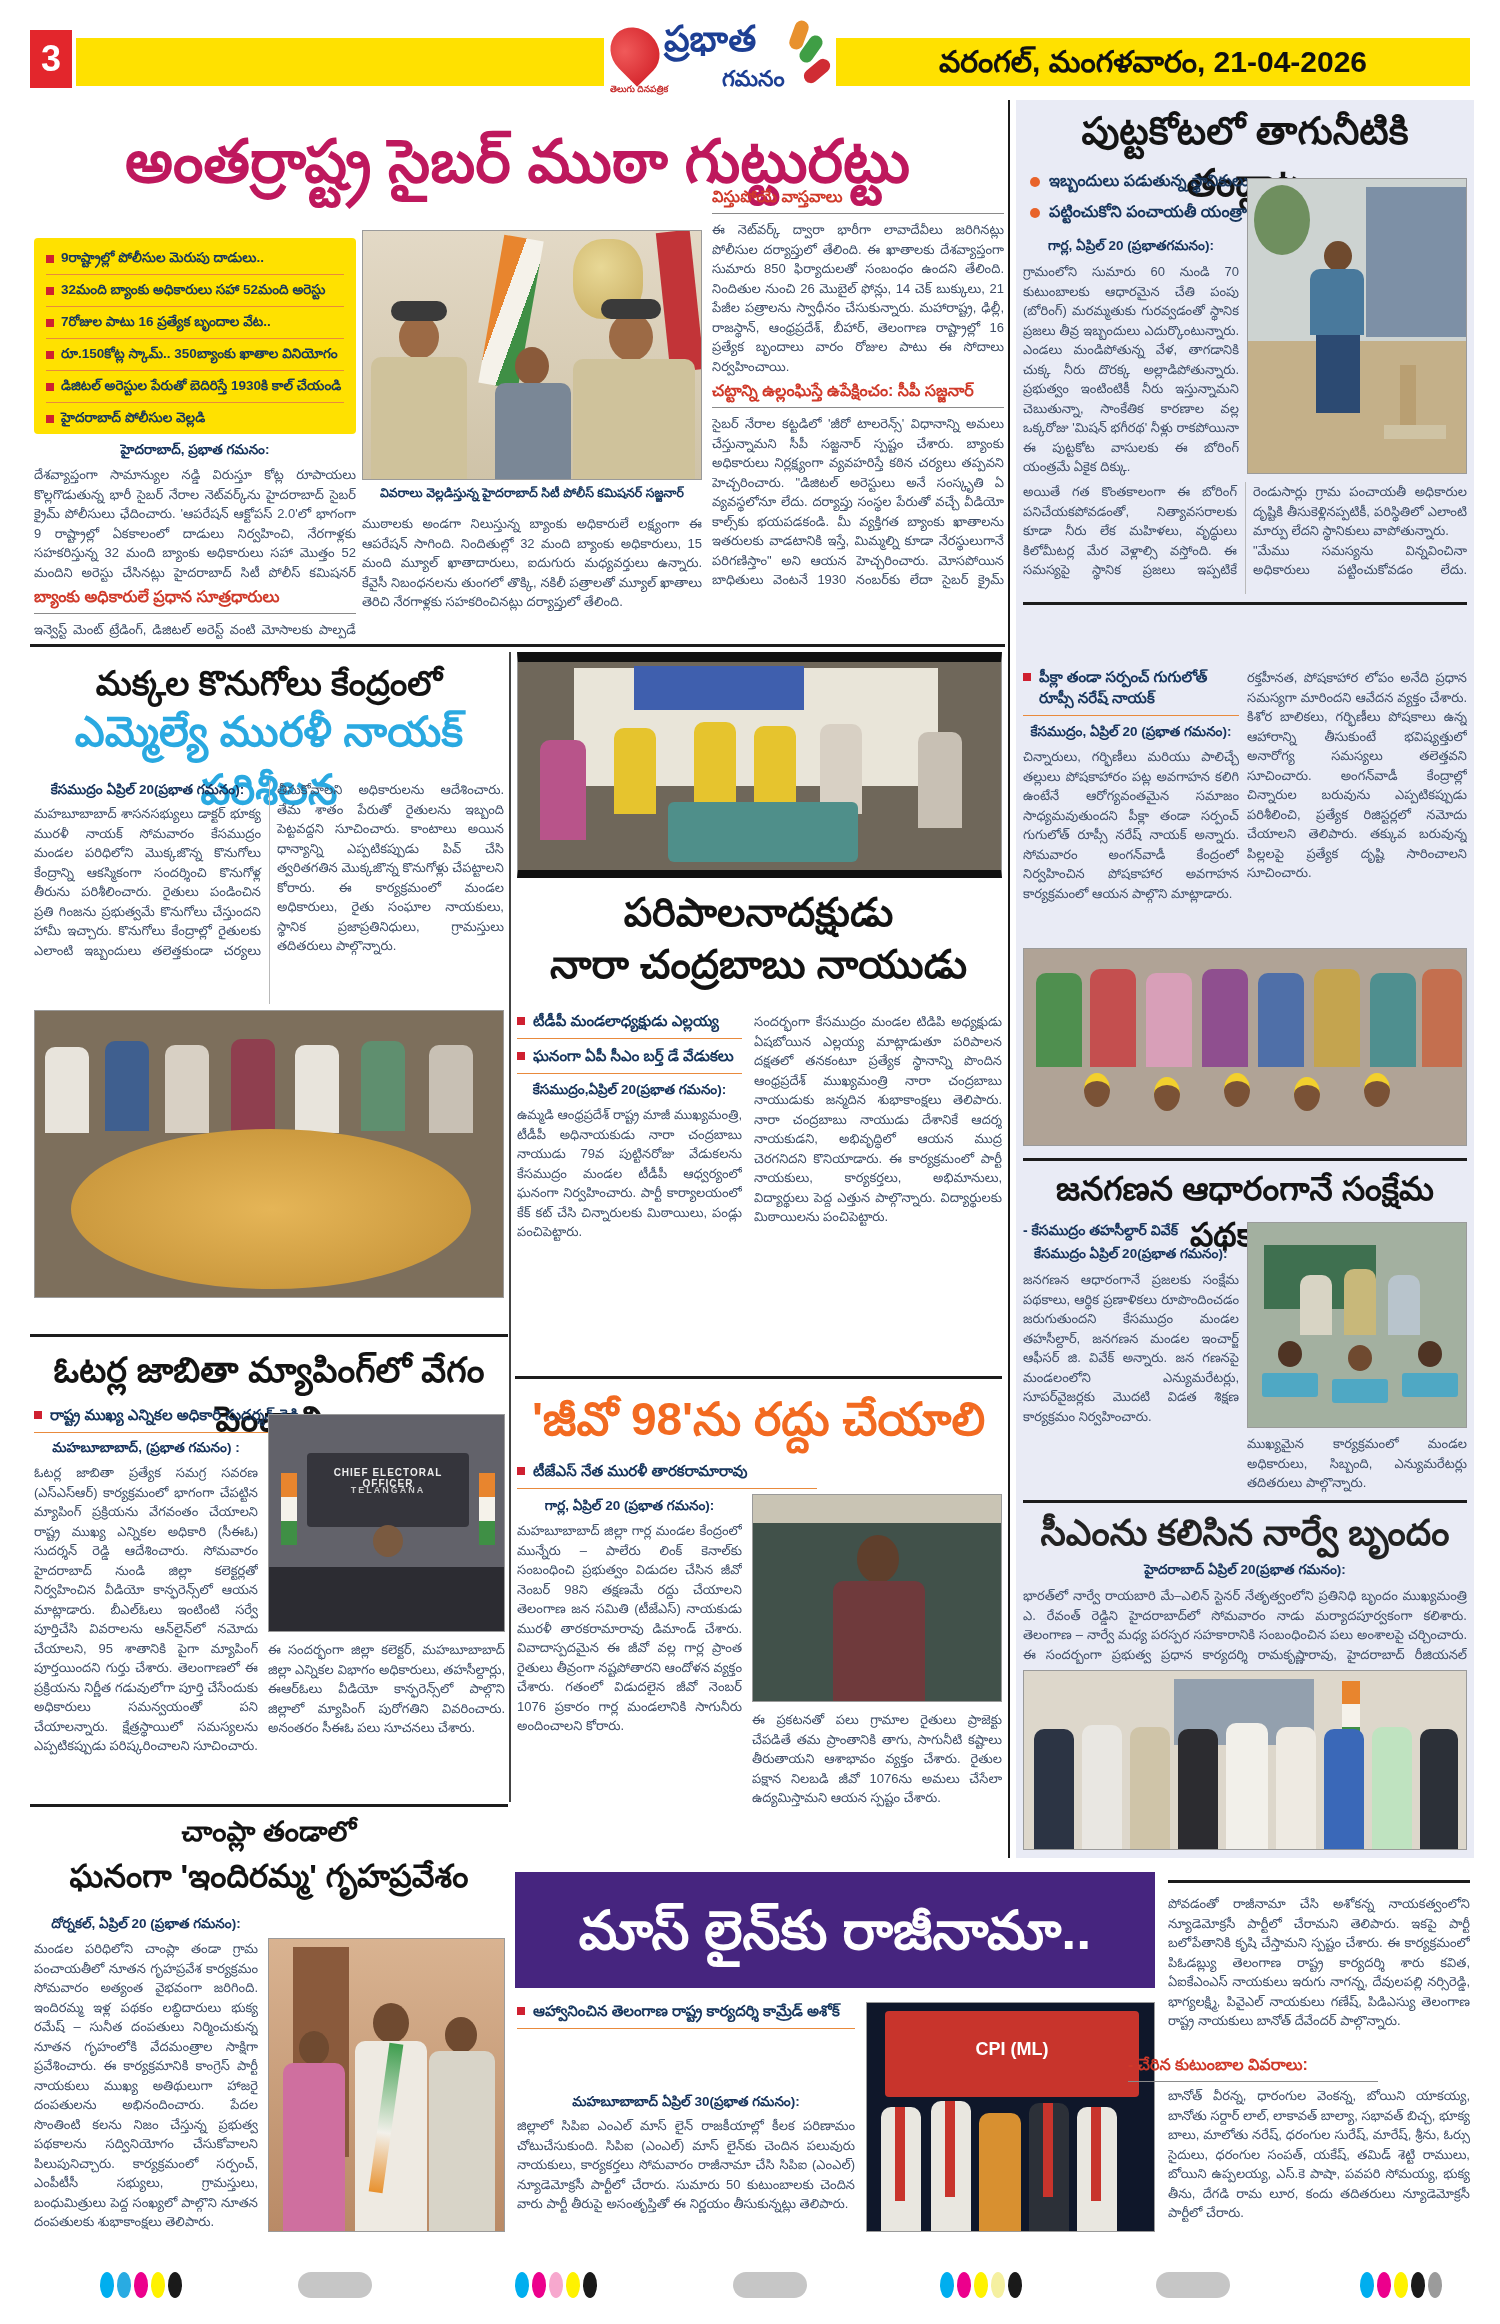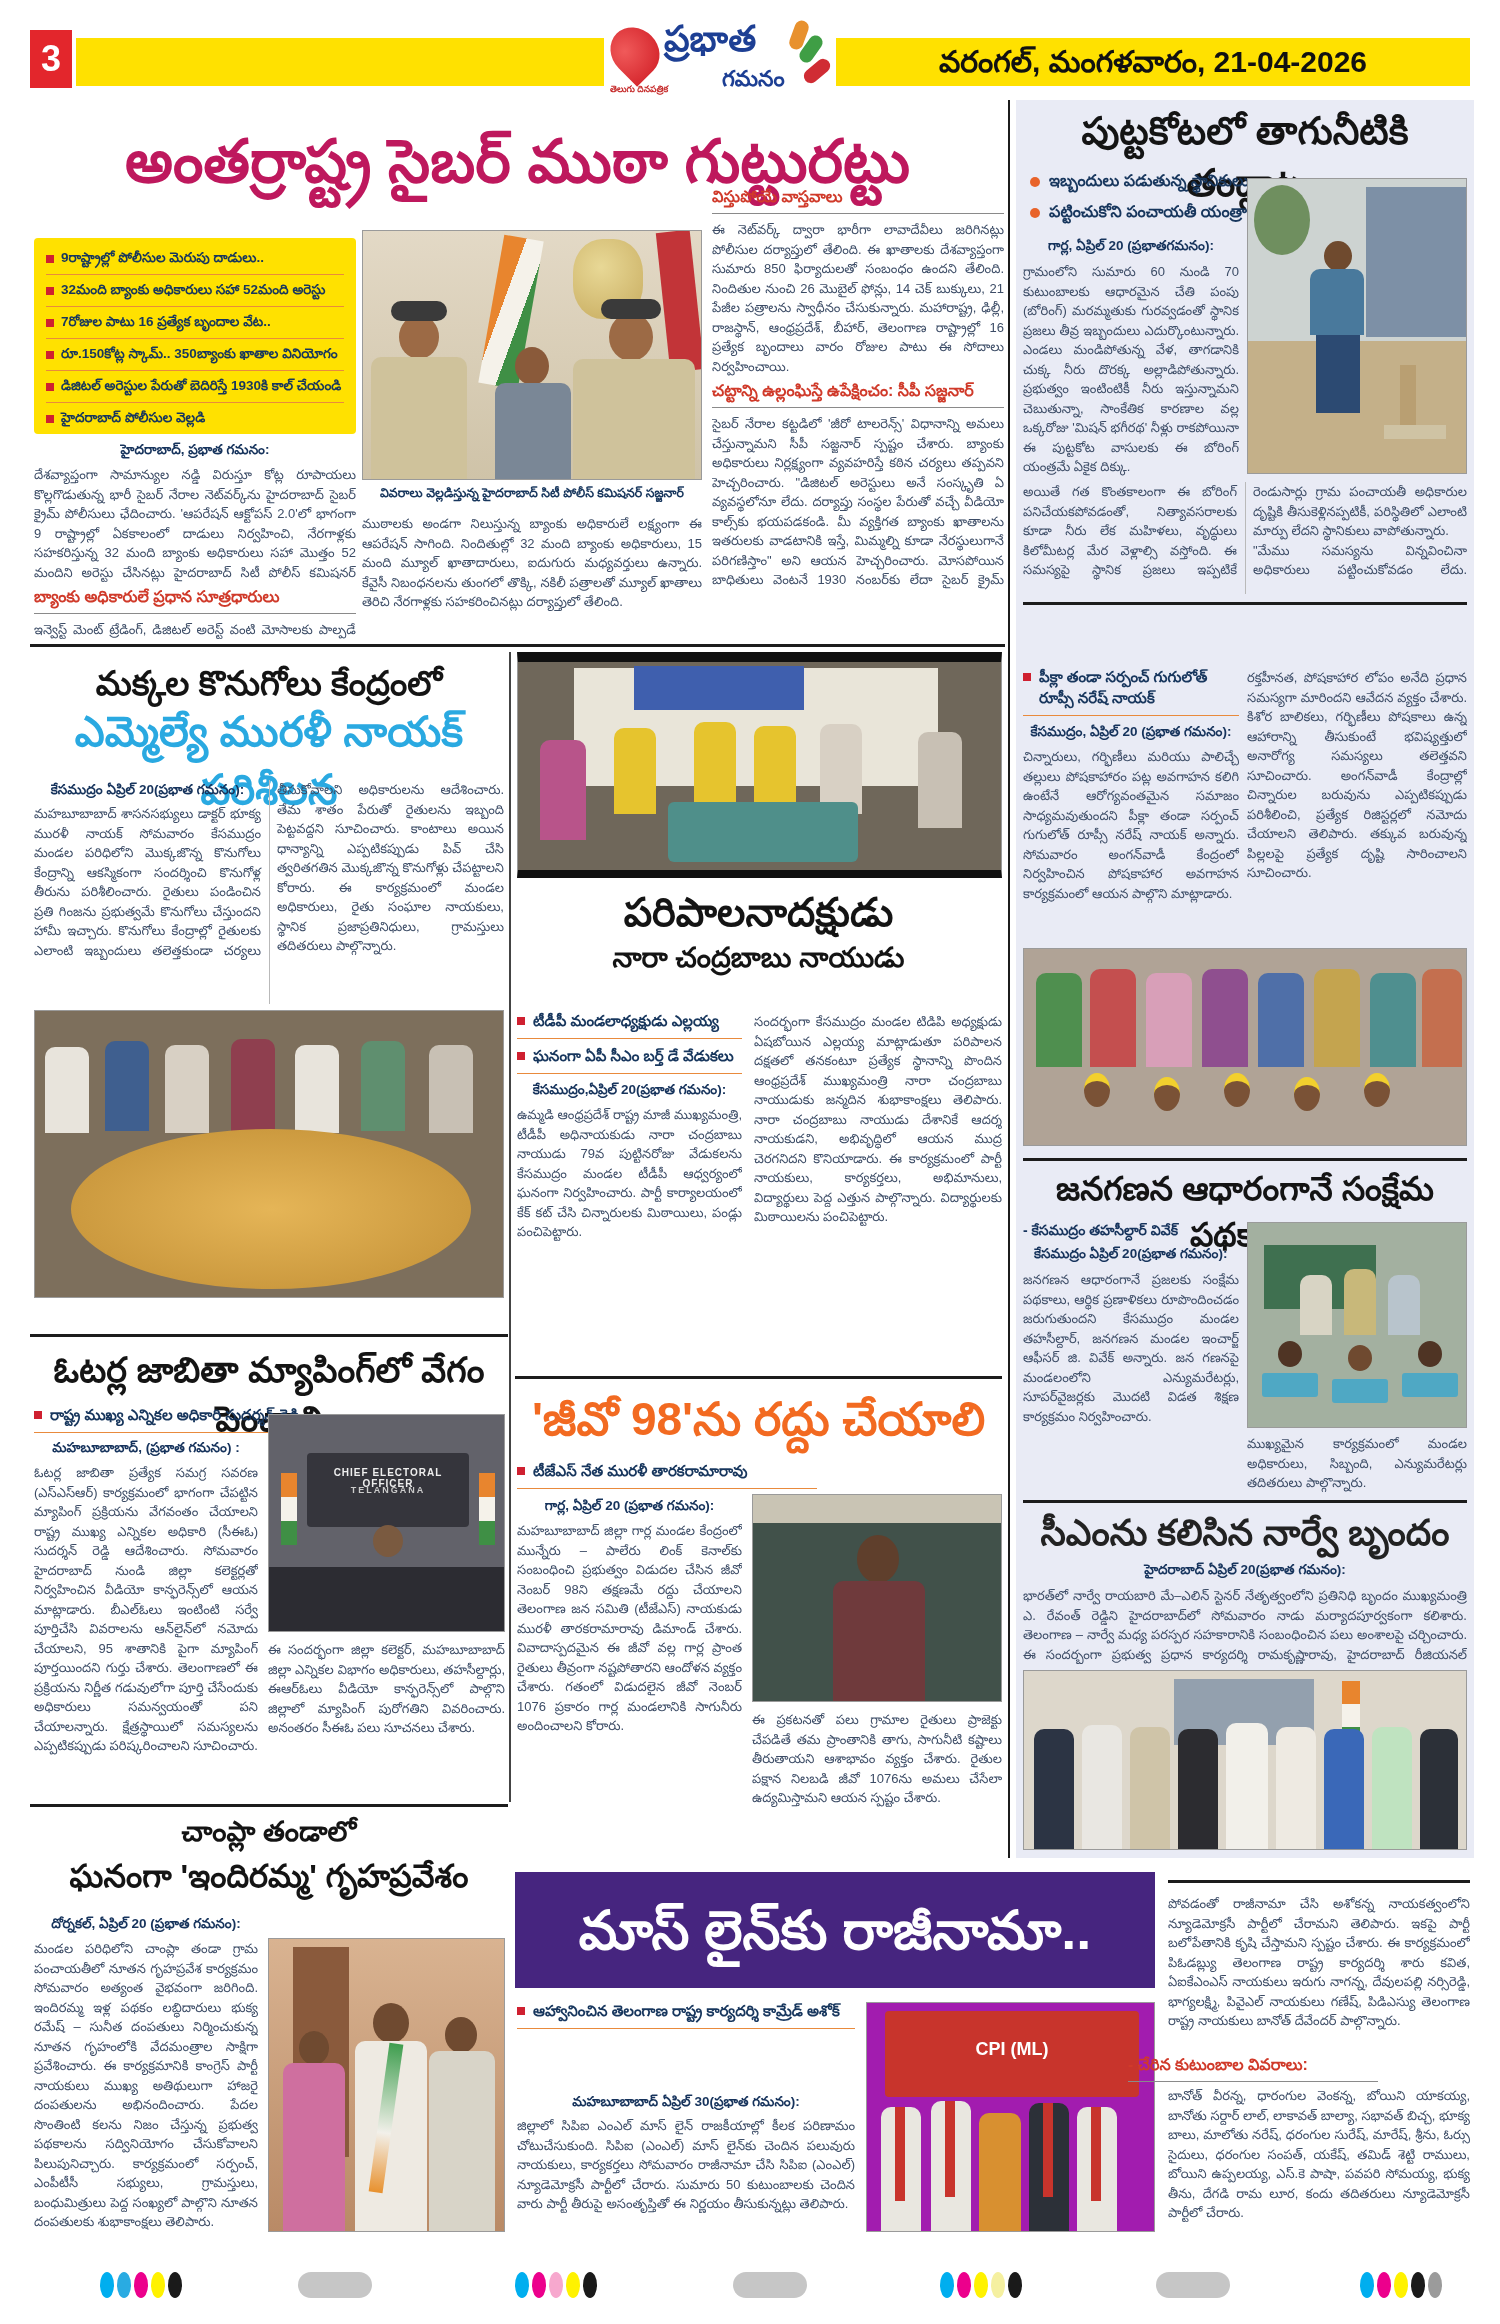--- a/index.html
+++ b/index.html
@@ -187,21 +187,21 @@
     <div class="pa" style="left:116px;top:4px;width:170px;height:44px;background:#3f5fae;"></div>
     <div class="to" style="left:96px;top:66px;width:42px;height:86px;background:#e6c42e;"></div>
     <div class="to" style="left:176px;top:60px;width:42px;height:92px;background:#e6c42e;"></div>
     <div class="to" style="left:236px;top:64px;width:42px;height:88px;background:#e6c42e;"></div>
     <div class="to" style="left:302px;top:62px;width:42px;height:90px;background:#d8d0c4;"></div>
     <div class="to" style="left:22px;top:78px;width:46px;height:100px;background:#b8548a;"></div>
     <div class="to" style="left:400px;top:70px;width:44px;height:96px;background:#c8c0b4;"></div>
     <div class="pa" style="left:150px;top:140px;width:190px;height:60px;background:#4f8f8a;border-radius:6px;"></div>
   </div>
   <div class="abs hl" style="left:515px;top:890px;width:487px;font-size:40px;color:#141414;">పరిపాలనాదక్షుడు</div>
-  <div class="abs hl" style="left:515px;top:942px;width:487px;font-size:28px;color:#141414;text-align:center;">నారా చంద్రబాబు నాయుడు</div>
+  <div class="abs hl" style="left:515px;top:942px;width:487px;font-size:40px;color:#141414;text-align:center;">నారా చంద్రబాబు నాయుడు</div>
   <div class="abs" style="left:517px;top:1012px;width:225px;height:352px;overflow:hidden;">
     <div class="rb-item">
         <span class="sq"></span>
         <span>టీడీపీ మండలాధ్యక్షుడు ఎల్లయ్య</span>
       </div>
     <div class="rb-item">
         <span class="sq"></span>
         <span>ఘనంగా ఏపీ సీఎం బర్త్ డే వేడుకలు</span>
       </div>
     <div class="dateline">కేసముద్రం,ఏప్రిల్ 20(ప్రభాత గమనం):</div>
@@ -232,21 +232,21 @@
     <div class="hl" style="color:#fff;font-size:54px;line-height:116px;">మాస్ లైన్‌కు రాజీనామా..</div>
   </div>
   <div class="abs" style="left:517px;top:2002px;width:338px;">
     <div class="rb-item">
         <span class="sq"></span>
         <span>ఆహ్వానించిన తెలంగాణ రాష్ట్ర కార్యదర్శి కామ్రేడ్ అశోక్</span>
       </div>
   </div>
   <div class="abs dateline" style="left:517px;top:2094px;width:338px;">మహబూబాబాద్ ఏప్రిల్ 30(ప్రభాత గమనం):</div>
   <div class="abs bodytxt clamp8" style="left:517px;top:2116px;width:338px;height:152px;">జిల్లాలో సిపిఐ ఎంఎల్ మాస్ లైన్ రాజకీయాల్లో కీలక పరిణామం చోటుచేసుకుంది. సిపిఐ (ఎంఎల్) మాస్ లైన్‌కు చెందిన పలువురు నాయకులు, కార్యకర్తలు సోమవారం రాజీనామా చేసి సిపిఐ (ఎంఎల్) న్యూడెమోక్రసీ పార్టీలో చేరారు. సుమారు 50 కుటుంబాలకు చెందిన వారు పార్టీ తీరుపై అసంతృప్తితో ఈ నిర్ణయం తీసుకున్నట్లు తెలిపారు.</div>
-  <div class="ph" style="left:866px;top:2002px;width:289px;height:230px;background:#a21caf;">
+  <div class="ph" style="left:866px;top:2002px;width:289px;height:230px;background:#0f172a;">
     <div class="pa" style="left:18px;top:8px;width:254px;height:86px;background:#c8342c;border-radius:4px;"></div>
     <div class="pa" style="left:18px;top:36px;width:254px;text-align:center;color:#fff;font-weight:bold;font-size:18px;">CPI (ML)</div>
     <div class="to" style="left:14px;top:104px;width:40px;height:126px;background:#e9e7e0;"></div>
     <div class="pa" style="left:28px;top:104px;width:10px;height:94px;background:#c8342c;"></div>
     <div class="to" style="left:64px;top:98px;width:40px;height:132px;background:#e9e7e0;"></div>
     <div class="pa" style="left:78px;top:98px;width:10px;height:96px;background:#c8342c;"></div>
     <div class="to" style="left:112px;top:110px;width:42px;height:120px;background:#d89030;"></div>
     <div class="to" style="left:162px;top:100px;width:40px;height:130px;background:#2c3038;"></div>
     <div class="pa" style="left:176px;top:100px;width:10px;height:94px;background:#c8342c;"></div>
     <div class="to" style="left:210px;top:104px;width:40px;height:126px;background:#e9e7e0;"></div>

